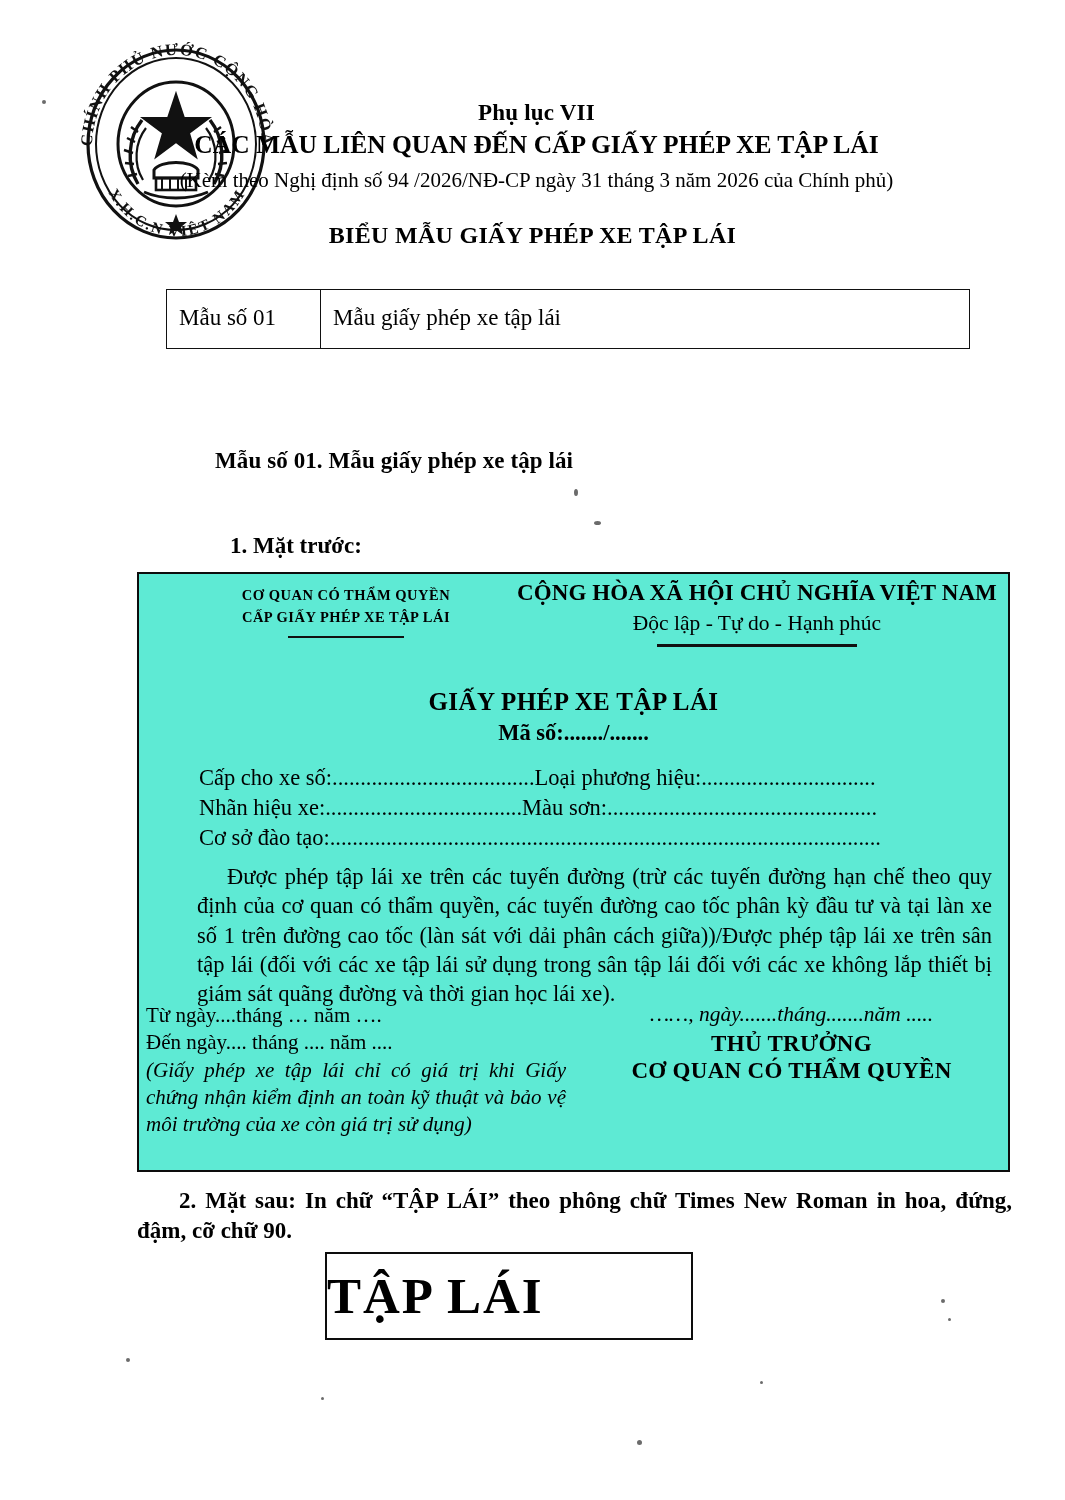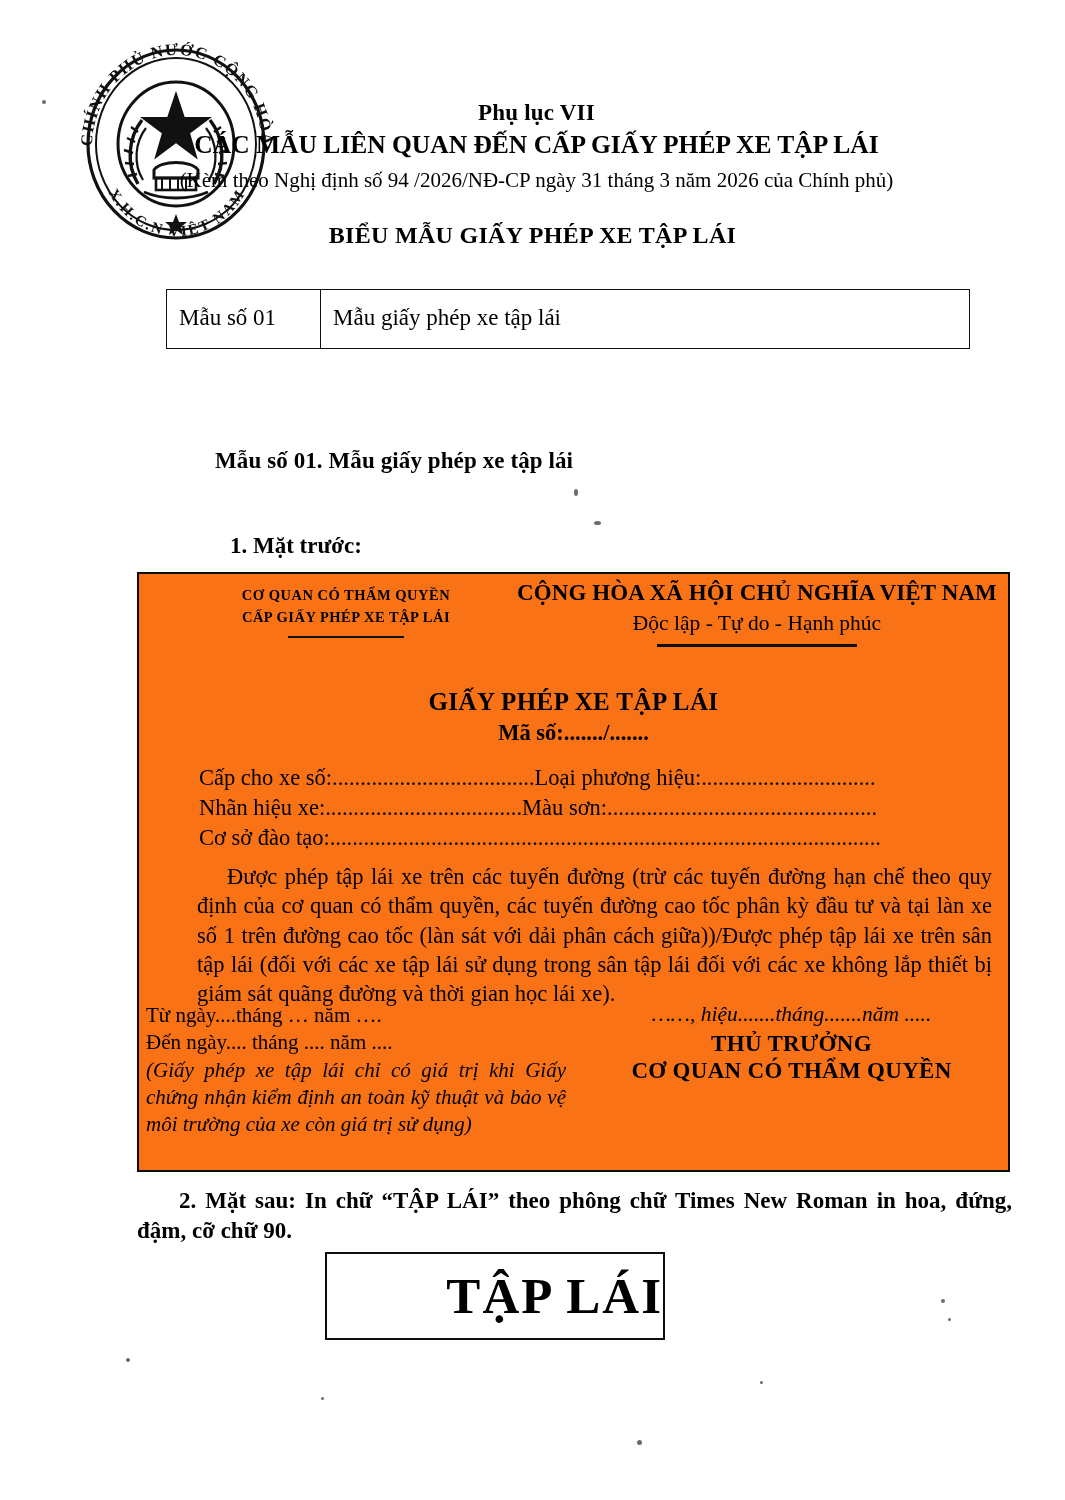--- a/index.html
+++ b/index.html
@@ -125,21 +125,21 @@
 
   
   .card {
     position: absolute;
     left: 137px;
     top: 572px;
     width: 873px;
     height: 600px;
     border: 2px solid #0d0d0d;
     box-sizing: border-box;
-    background: #f97316;
+    background: #5eead4;
   }
   .card-head {
     position: relative;
     height: 78px;
   }
   .card-left-head {
     position: absolute;
     left: 62px;
     top: 10px;
     width: 290px;
@@ -280,28 +280,27 @@
     font-weight: bold;
     line-height: 1.32;
     text-indent: 42px;
     text-align: justify;
   }
 
   .tap-box {
     position: absolute;
     left: 325px;
     top: 1252px;
-    width: 340px;
+    width: 368px;
     height: 88px;
     border: 2.5px solid #0d0d0d;
     box-sizing: border-box;
     display: flex;
     align-items: center;
-    justify-content: flex-end;
-    padding-left: 22px;
+    justify-content: flex-start;
   }
   .tap-box span {
     font-size: 51px;
     font-weight: bold;
     letter-spacing: 2px;
   }
 </style>
 </head>
 <body>
 
@@ -386,21 +385,21 @@
 
     <div class="body-par">Được phép tập lái xe trên các tuyến đường (trừ các tuyến đường hạn chế theo quy định của cơ quan có thẩm quyền, các tuyến đường cao tốc phân kỳ đầu tư và tại làn xe số 1 trên đường cao tốc (làn sát với dải phân cách giữa))/Được phép tập lái xe trên sân tập lái (đối với các xe tập lái sử dụng trong sân tập lái đối với các xe không lắp thiết bị giám sát quãng đường và thời gian học lái xe).</div>
 
     <div class="valid-block">
       <div>Từ ngày....tháng … năm ….</div>
       <div>Đến ngày.... tháng .... năm ....</div>
       <div class="valid-note">(Giấy phép xe tập lái chỉ có giá trị khi Giấy chứng nhận kiểm định an toàn kỹ thuật và bảo vệ môi trường của xe còn giá trị sử dụng)</div>
     </div>
 
     <div class="sign-block">
-      <div class="sign-date">……, hiệu.......tháng.......năm .....</div>
+      <div class="sign-date">……, ngày.......tháng.......năm .....</div>
       <div class="sign-l1">THỦ TRƯỞNG</div>
       <div class="sign-l2">CƠ QUAN CÓ THẨM QUYỀN</div>
     </div>
   </div>
 
   <div class="sec2">2. Mặt sau: In chữ “TẬP LÁI” theo phông chữ Times New Roman in hoa, đứng, đậm, cỡ chữ 90.</div>
 
   <div class="tap-box">
     <span>TẬP LÁI</span>
   </div>

